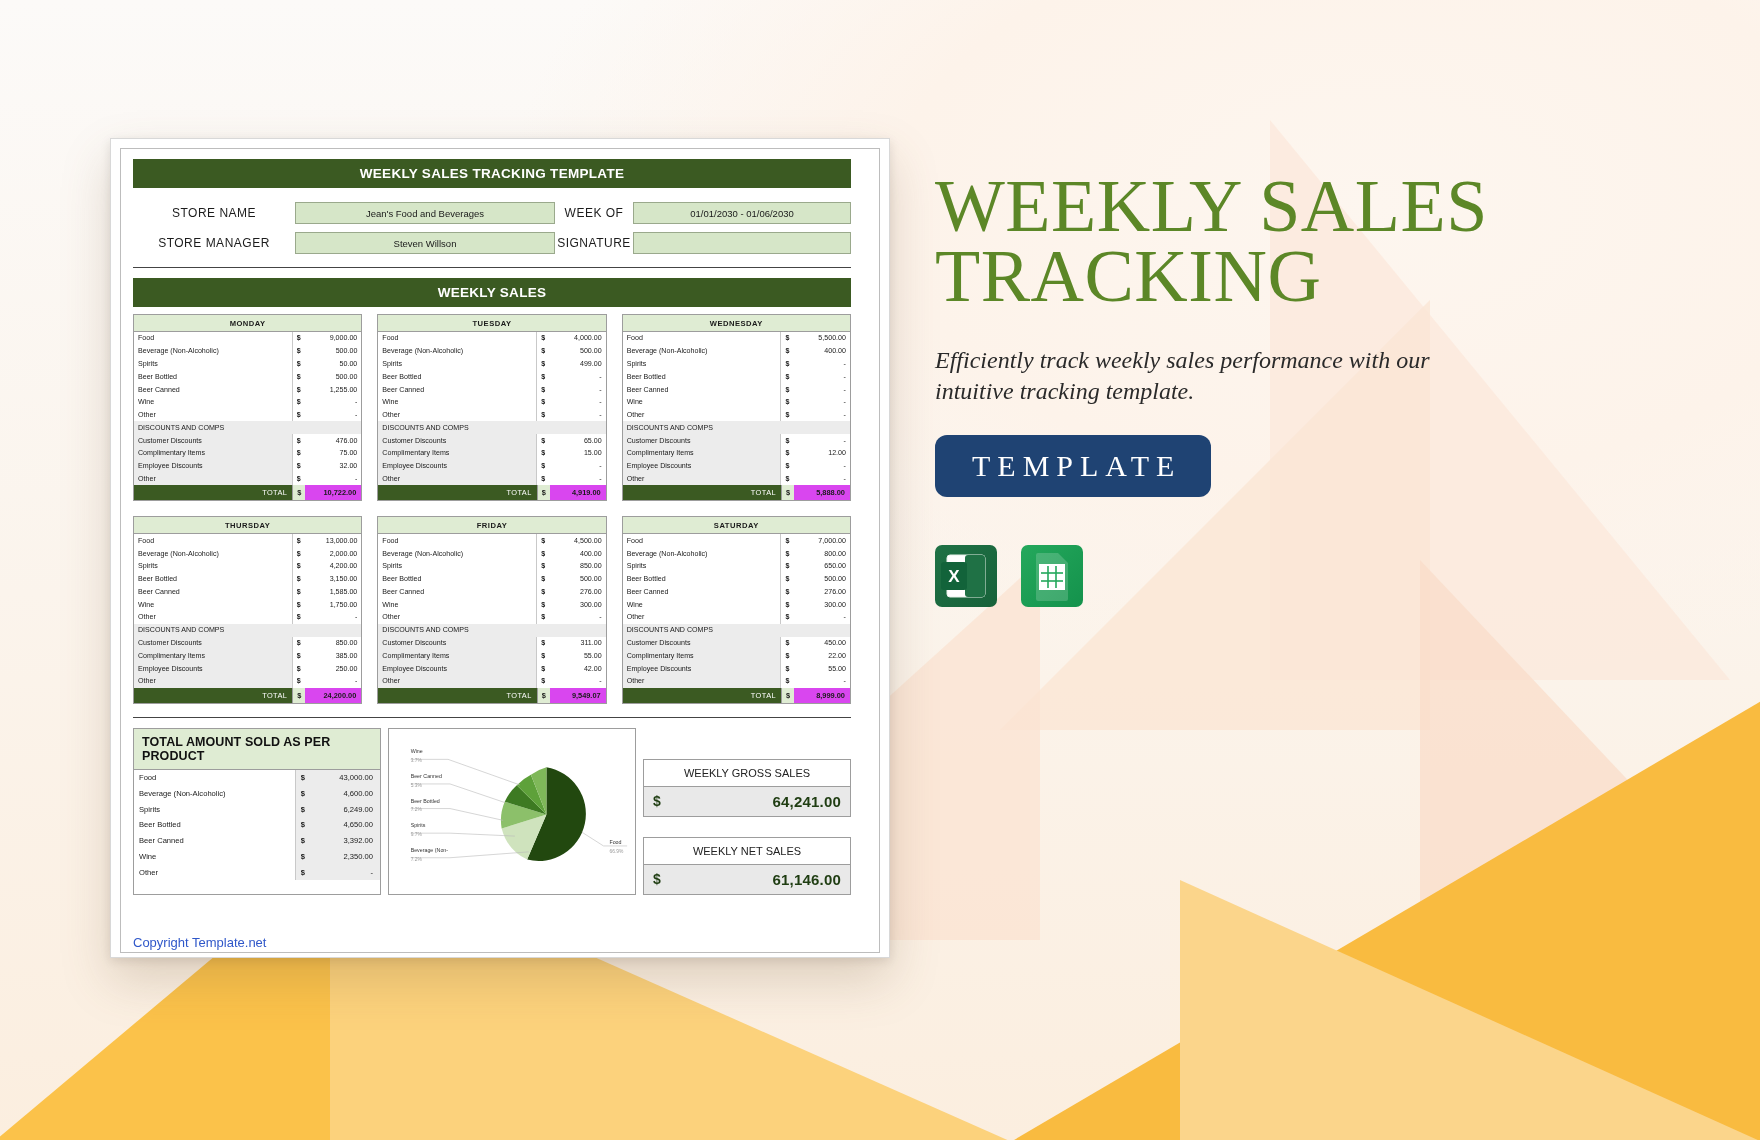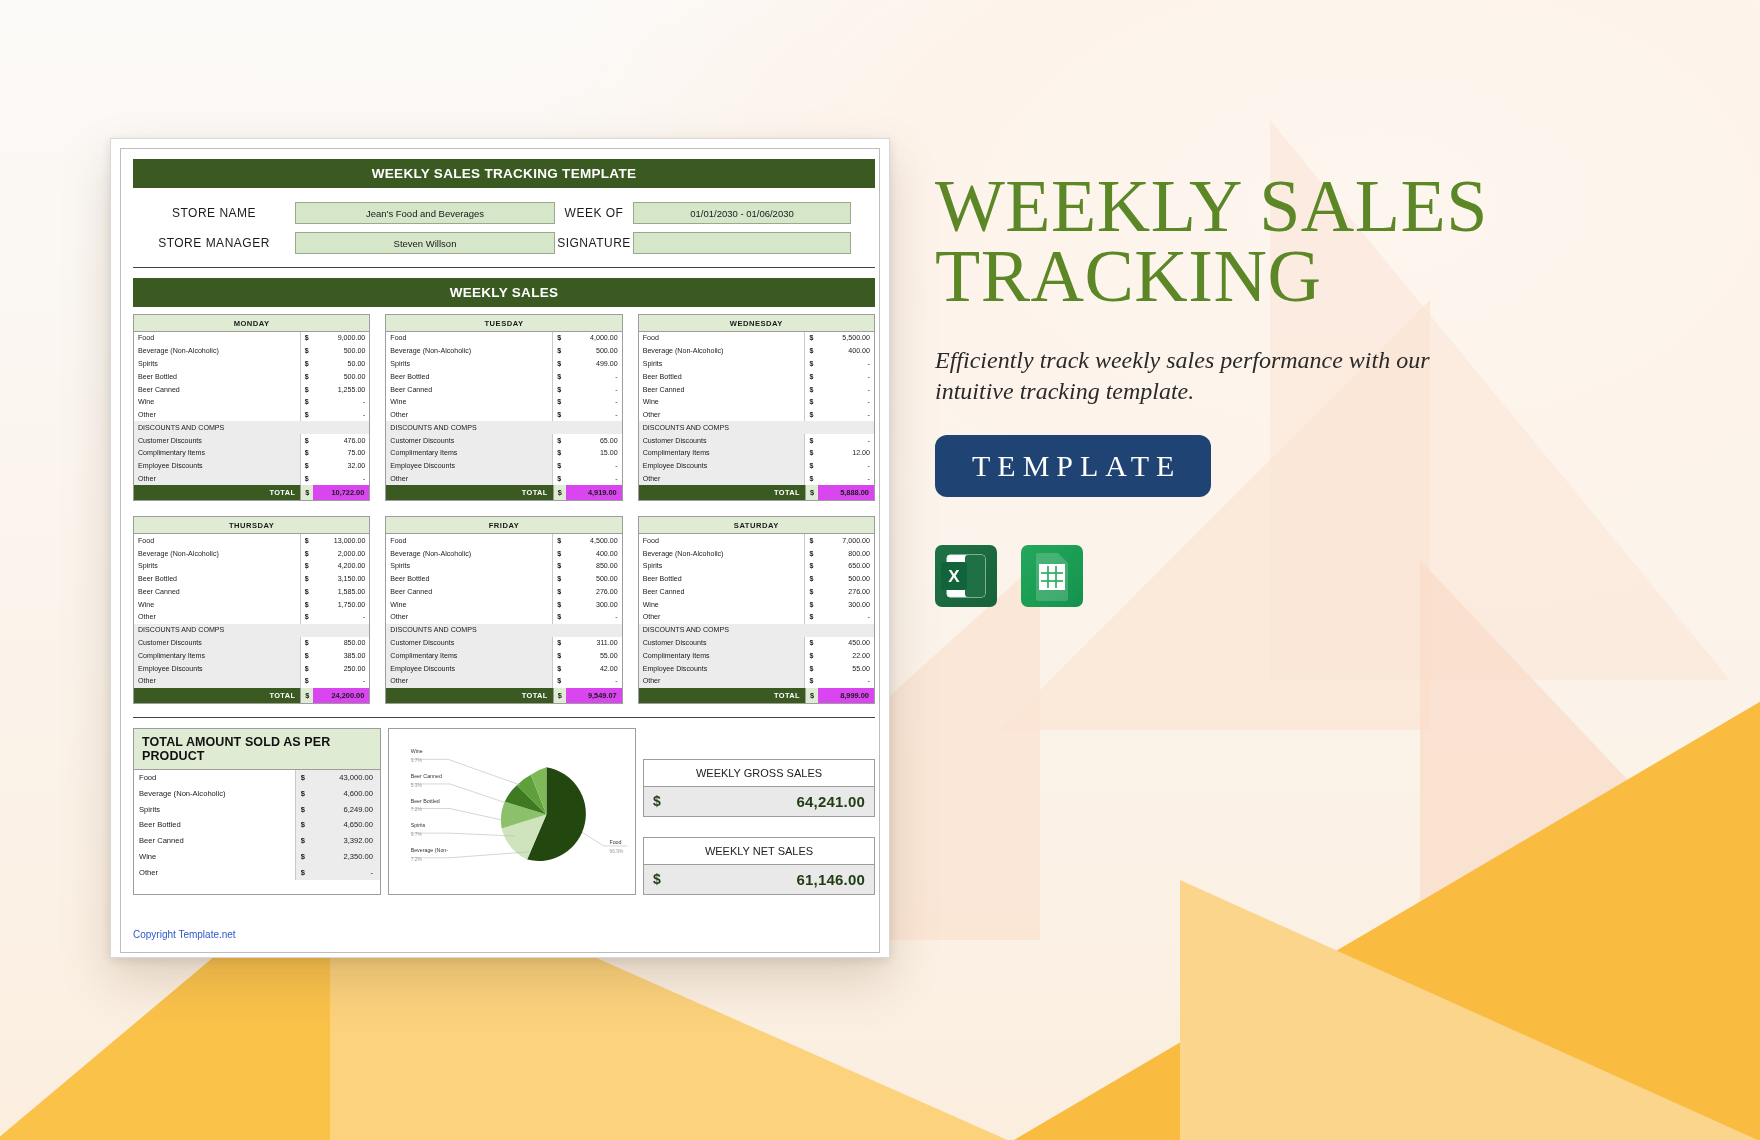--- a/index.html
+++ b/index.html
@@ -75,21 +75,21 @@
   #sheet {
     position: absolute; left: 110px; top: 138px;
     width: 780px; height: 820px;
     background: #ffffff;
     border: 1px solid #d8d8d8;
     padding: 9px 9px 4px 9px;
   }
   .inner {
     border: 1px solid #bdbdbd;
     width: 100%; height: 100%;
-    padding: 10px 4px 4px 12px;
+    padding: 10px 28px 4px 12px;
     position: relative;
   }
 
   .band {
     background: #3b5a22;
     color: #fff;
     text-align: center;
     font-weight: bold;
     letter-spacing: .3px;
     font-size: 13.5px;
@@ -123,21 +123,21 @@
   table.dt td { font-size: 7.1px; color: #1a1a1a; padding: 2.4px 4px; }
   td.lbl { text-align: left; white-space: nowrap; }
   td.cur { width: 13px; text-align: left; font-weight: bold; border-left: 1px solid #c9c9c9; padding-left: 4px; }
   td.amt { text-align: right; width: 56px; padding-right: 5px; }
   tr.sect td { background: #ececec; font-size: 7.1px; }
   tr.disc td { background: #ececec; }
   tr.disc td.cur, tr.disc td.amt { background: #ffffff; }
   tr.totrow td { padding: 0; }
   .totbar { display: flex; }
   .totlabel {
-    flex: 1; background: #3b5a22; color: #fff; font-weight: bold;
+    flex: 1; background: #3b5a22; color: #fff; font-weight: normal;
     font-size: 7.4px; text-align: right; padding: 3px 5px; letter-spacing: .4px;
   }
   .totcur {
     background: #dfecd3; font-weight: bold; font-size: 7.4px;
     padding: 3px 4px; width: 13px; border-left: 1px solid #9d9d9d;
   }
   .totamt {
     background: #d946ef; font-weight: bold; font-size: 7.4px;
     padding: 3px 5px; width: 56px; text-align: right;
   }
@@ -160,22 +160,22 @@
   .sbox { border: 1px solid #9d9d9d; }
   .sbox-head {
     text-align: center; font-size: 11px; color: #222; padding: 7px 0;
     border-bottom: 1px solid #9d9d9d; background: #fff;
   }
   .sbox-body { background: #e9e9e9; display: flex; align-items: center; padding: 6px 9px; }
   .sbox-cur { font-size: 14px; font-weight: bold; color: #1f3d12; }
   .sbox-amt { flex: 1; text-align: right; font-size: 15px; font-weight: bold; color: #1f3d12; letter-spacing: .2px; }
 
   #copyright {
-    position: absolute; left: 12px; bottom: 12px;
-    font-size: 10px; color: #2f57c9;
+    position: absolute; left: 12px; bottom: 2px;
+    font-size: 13px; color: #2f57c9;
   }
 
   
   #right { position: absolute; left: 935px; top: 172px; width: 560px; }
   #big-title {
     font-family: "Liberation Serif", serif;
     font-size: 74px; line-height: .94; color: #5c8727;
     letter-spacing: .5px; font-weight: normal;
   }
   #template-pill {

